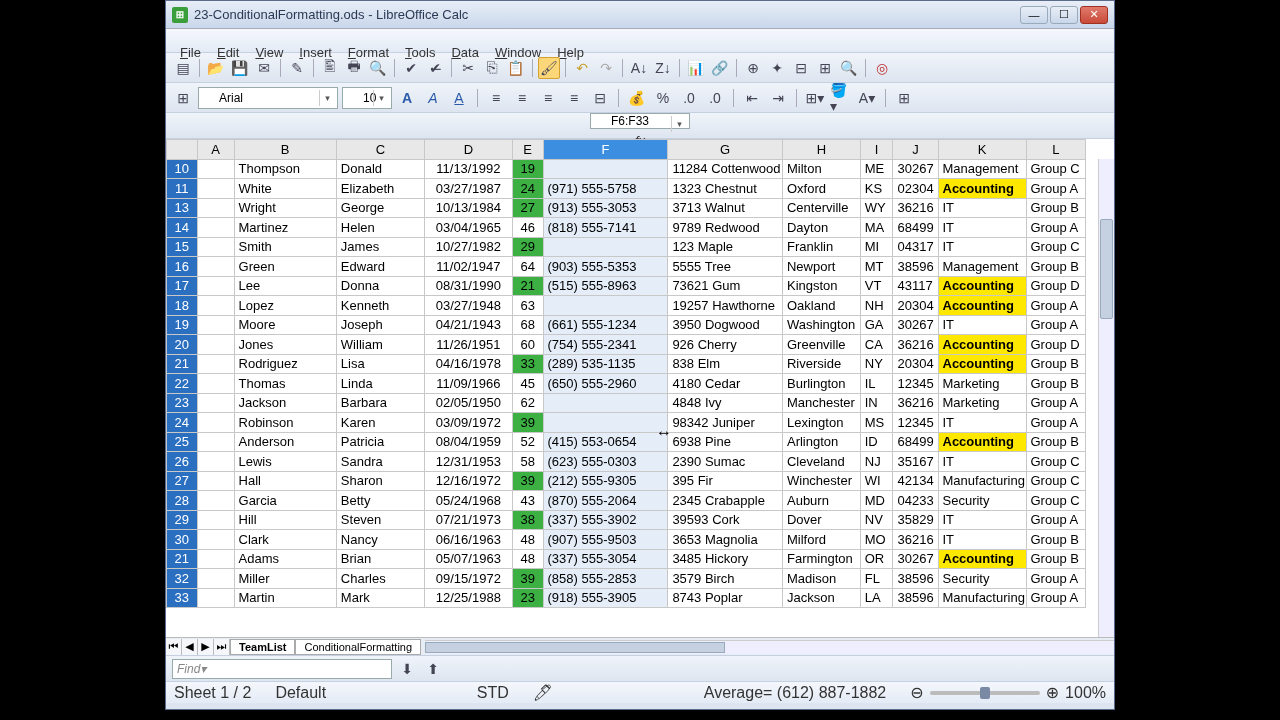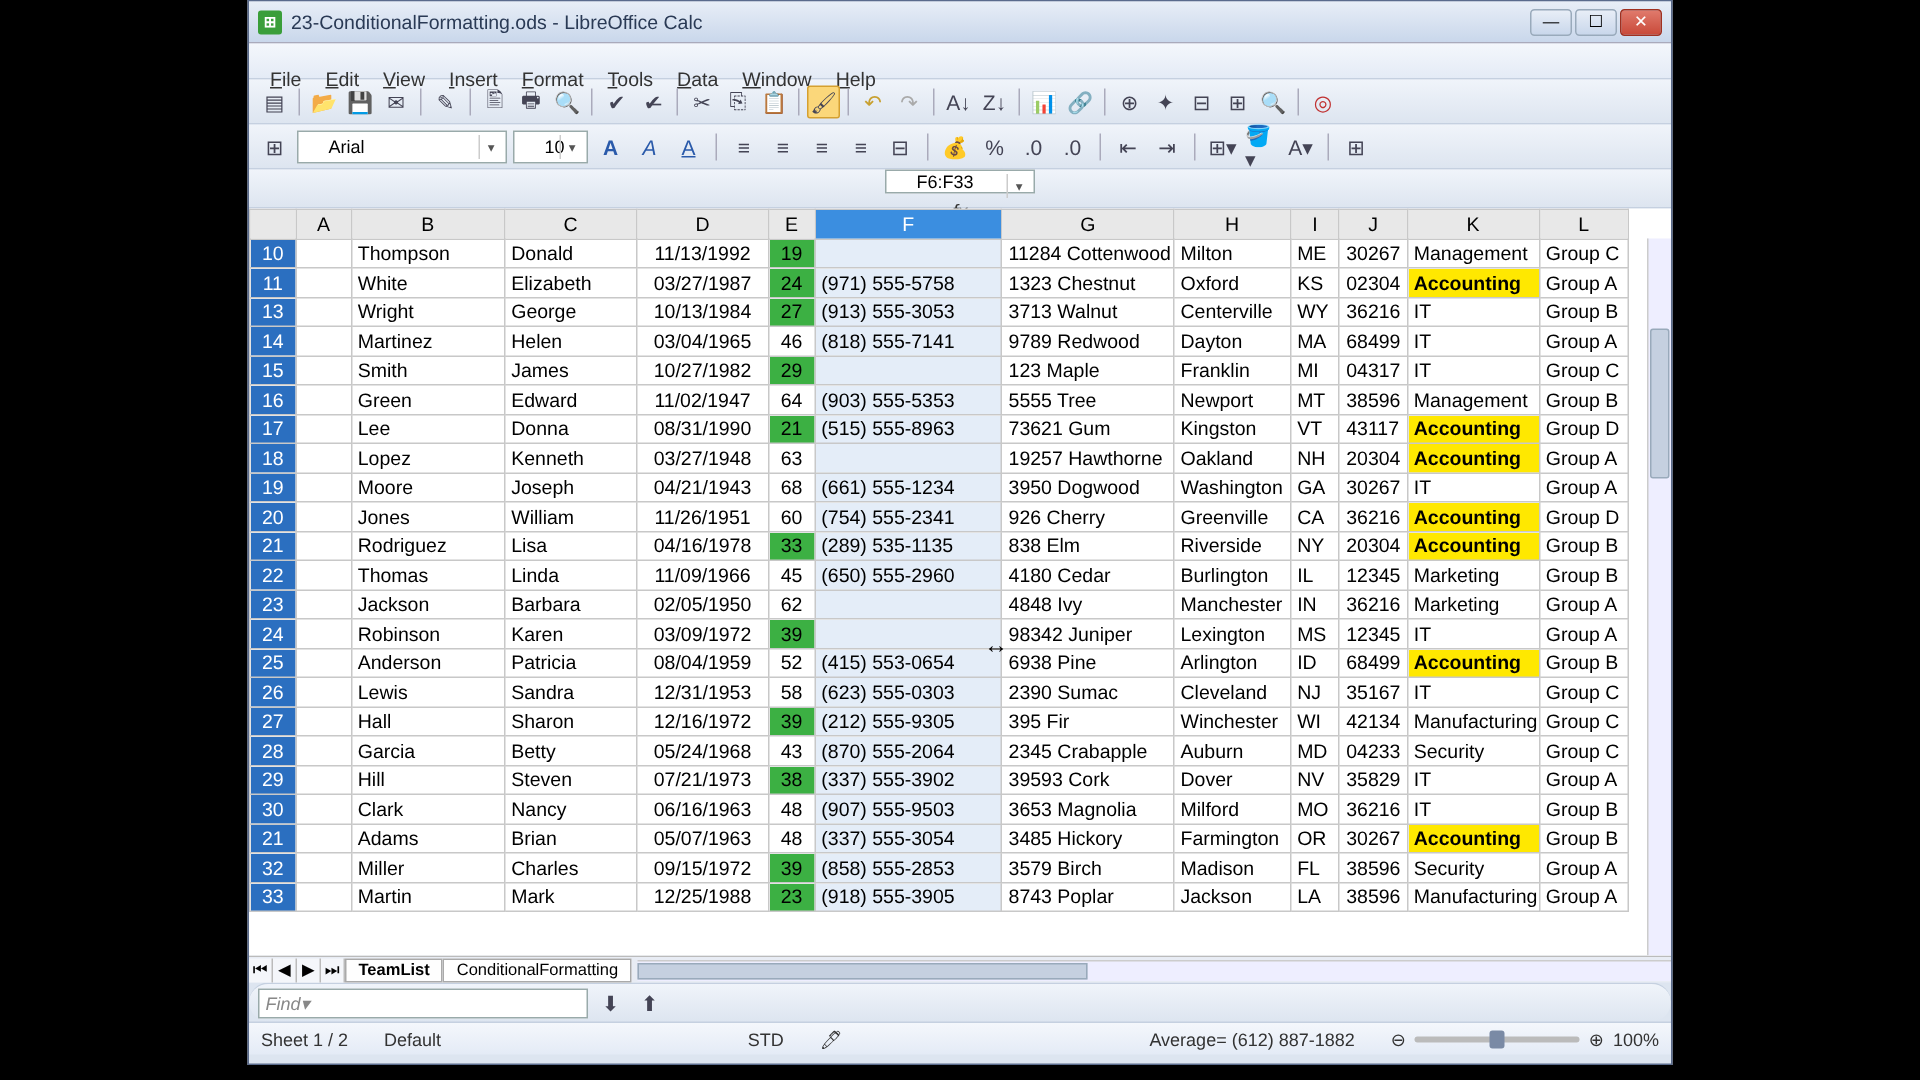--- a/index.html
+++ b/index.html
@@ -36,23 +36,23 @@
 td.yellow{background:#ffe800;font-weight:bold}
 td.selcol{background:#e4edf8}
 .vscroll { position: absolute; right: 0; top: 20px; bottom: 0; width: 16px; background: #eef; border-left: 1px solid #ccc; }
 .vscroll .thumb { position: absolute; top: 60px; height: 100px; left: 1px; right: 1px; background: #c5d0e0; border: 1px solid #9ab; border-radius: 2px; }
 .tabsrow { height: 18px; background: #e8ecf4; display: flex; align-items: center; border-top: 1px solid #bbb; font-size: 11px; }
 .tabnav { width: 16px; height: 16px; display: flex; align-items: center; justify-content: center; cursor: pointer; border-right: 1px solid #bbb; background: #f4f6fa; }
 .sheettab { padding: 1px 8px; border: 1px solid #aaa; background: #fff; cursor: pointer; }
 .sheettab.active { font-weight: bold; background: #fefefe; }
 .hscroll { flex: 1; height: 14px; background: #eef; border-top: 1px solid #ccc; margin-left: 4px; position: relative; }
 .hscroll .thumb { position: absolute; left: 0; width: 300px; top: 1px; bottom: 1px; background: #c5d0e0; border: 1px solid #9ab; }
-.findbar { height: 26px; background: linear-gradient(#f0f4fa,#dde5f0); display: flex; align-items: center; padding: 0 6px; gap: 4px; border-top: 1px solid #c5d0e0; border-radius: 13px; }
+.findbar { height: 26px; background: linear-gradient(#f0f4fa,#dde5f0); display: flex; align-items: center; padding: 0 6px; gap: 4px; border-top: 1px solid #c5d0e0; }
 .findbox { width: 220px; height: 20px; border: 1px solid #9aa; background: #fff; padding: 0 4px; font-size: 12px; color: #888; font-style: italic; display: flex; align-items: center; position: relative; }
-.status { height: 22px; background: linear-gradient(#f4f7fc,#e4ebf6); display: flex; align-items: center; padding: 0 8px; font-size: 12px; color: #333; border-top: 1px solid #c5d0e0; gap: 24px; }
+.status { height: 22px; background: linear-gradient(#f4f7fc,#e4ebf6); display: flex; align-items: center; padding: 0 8px; font-size: 16px; color: #333; border-top: 1px solid #c5d0e0; gap: 24px; }
 .status .spacer { flex: 1; }
 .zoom { display: flex; align-items: center; gap: 6px; }
 .zoom-track { width: 110px; height: 4px; background: #bbb; position: relative; border-radius: 2px; }
 .zoom-thumb { position: absolute; left: 50%; top: -4px; width: 10px; height: 12px; background: #7a8aa5; border-radius: 2px; transform: translateX(-50%); }
 .cursor-overlay { position: absolute; left: 490px; top: 283px; font-size: 16px; color: #000; pointer-events: none; z-index: 20; }
 </style>
 </head>
 <body>
 
 <div class="outer">

